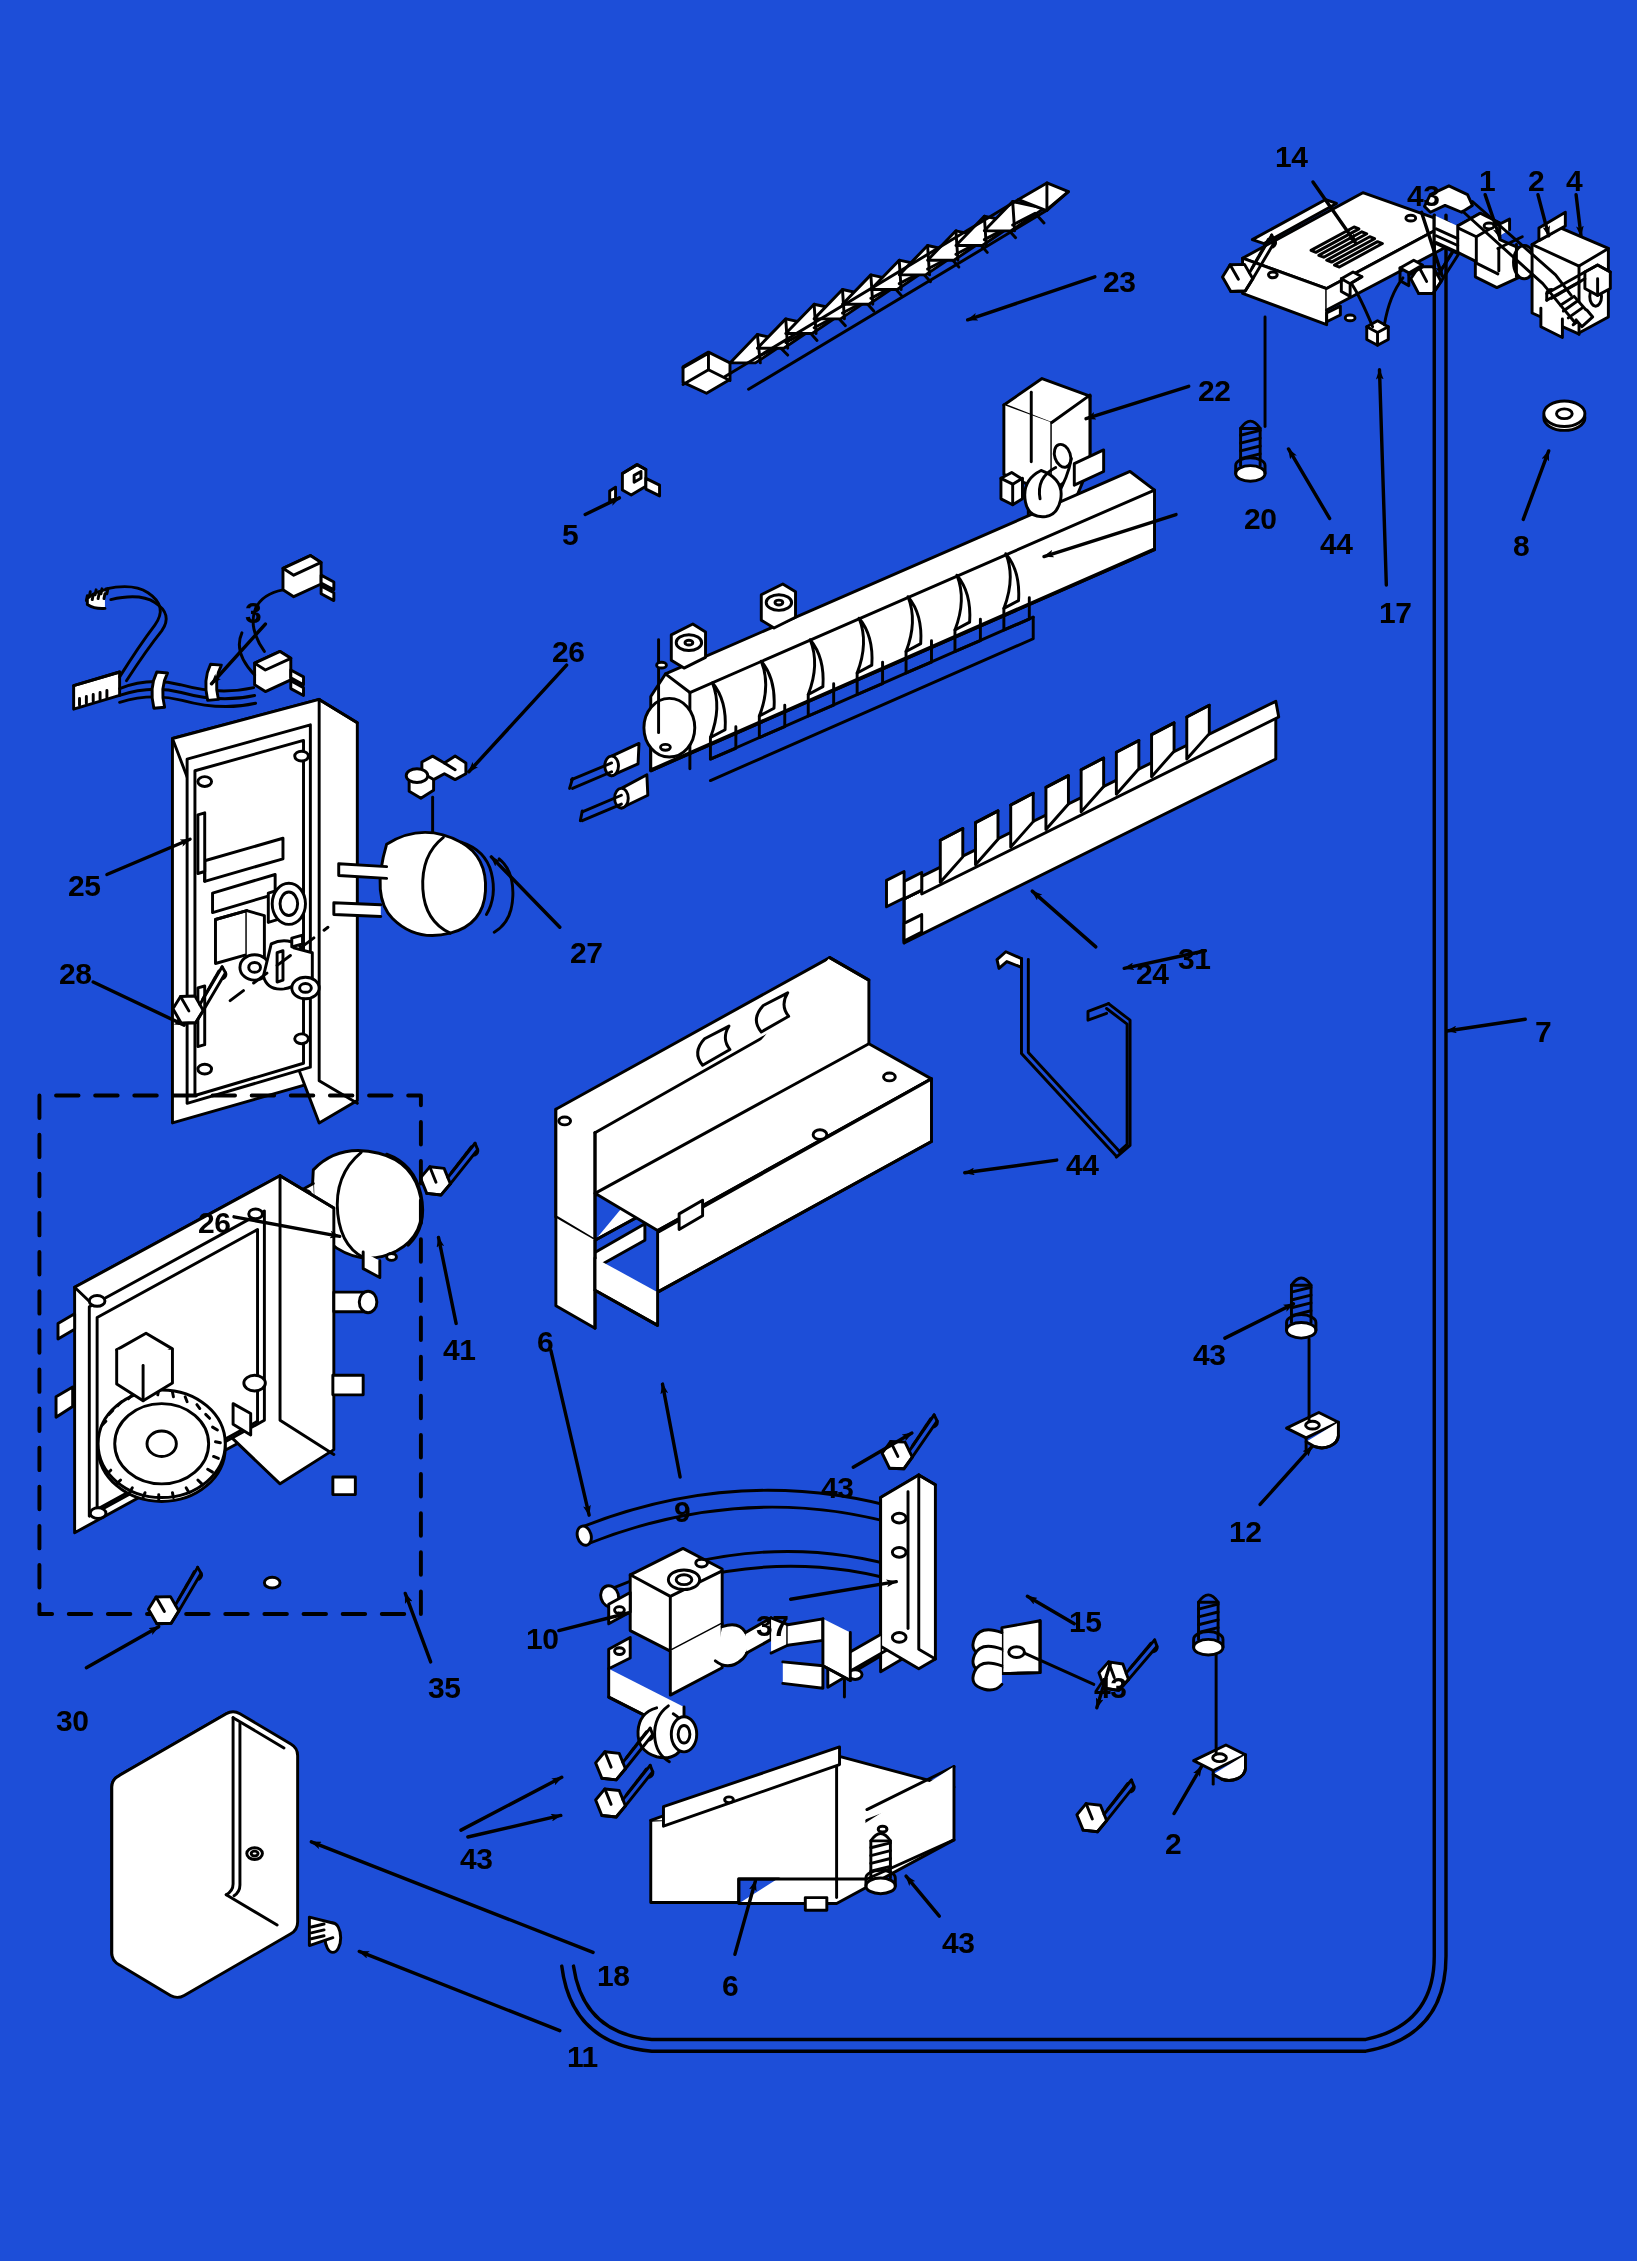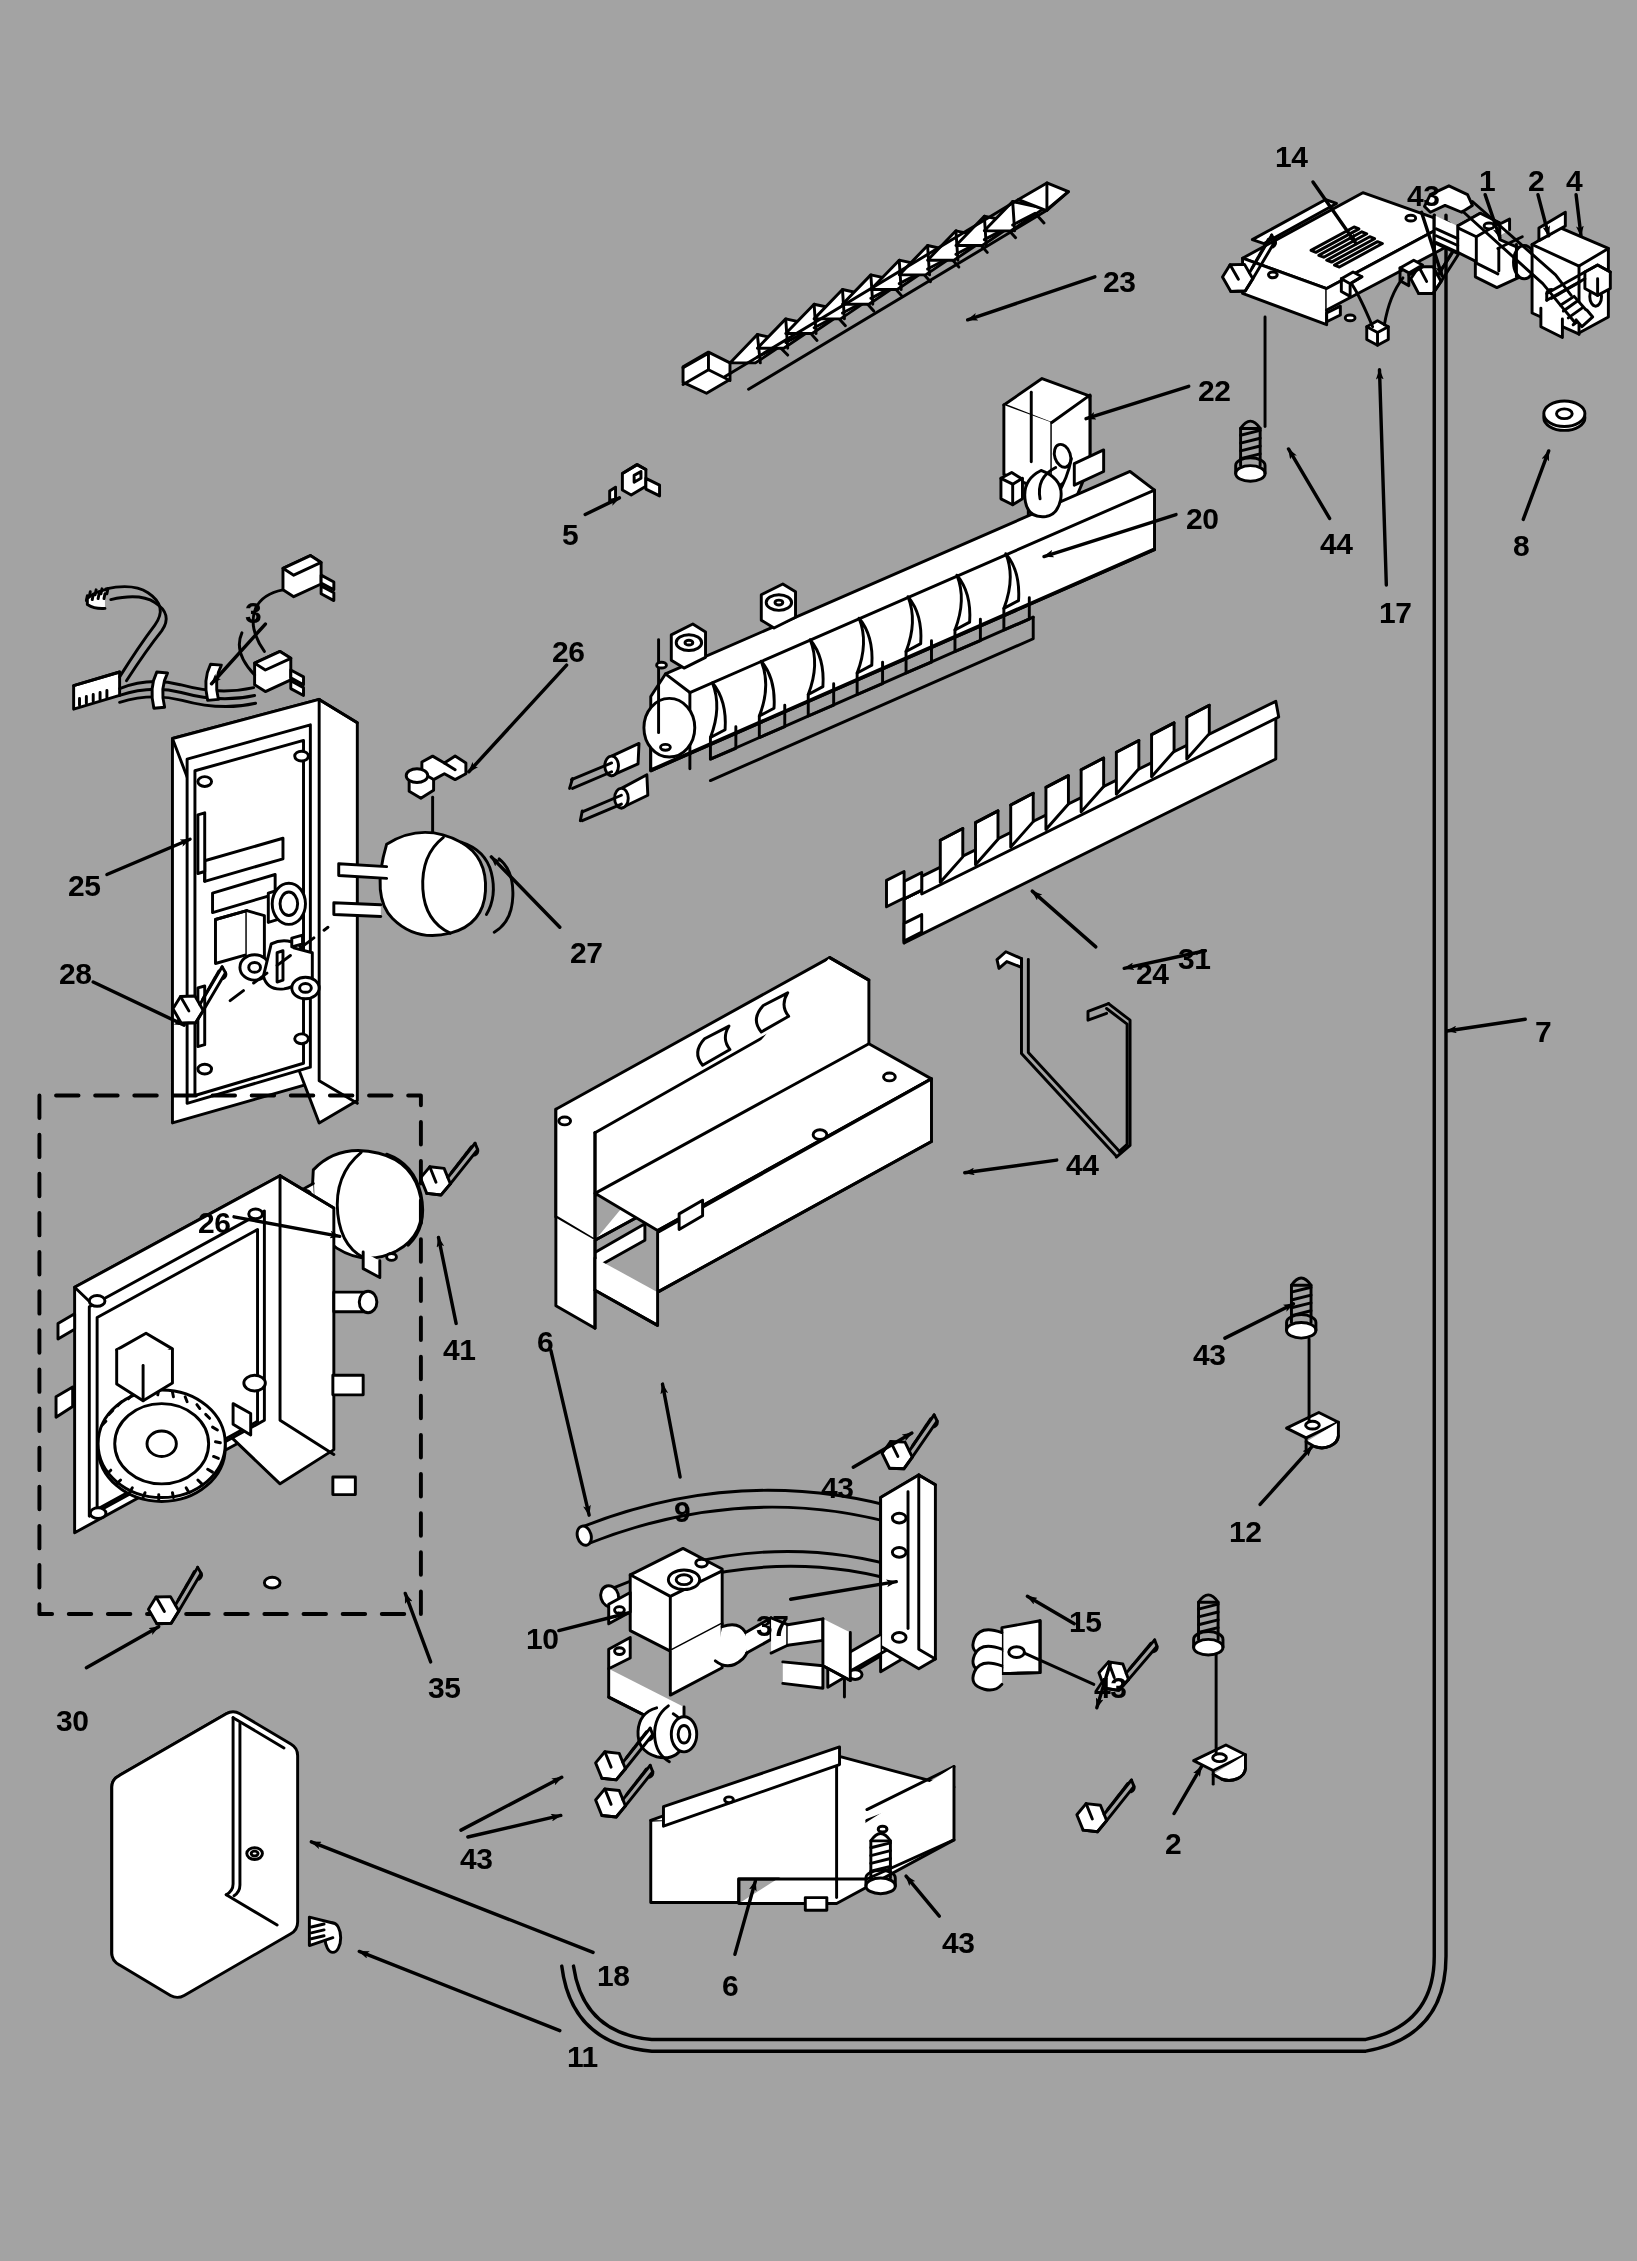--- a/index.html
+++ b/index.html
@@ -2,21 +2,21 @@
 <html style="font-size:7.8px"><head>
 <meta charset="utf-8">
 <title>Icemaker Parts Diagram</title>
 <style>
   html,body{margin:0;padding:0;background:#ffffff;}
   body{font-family:"Liberation Sans", sans-serif;}
   #sheet{
     position:relative;
     width:1638px;
     height:2261px;
-    background:#a3a3a3;
+    background:#1d4ed8;
     overflow:hidden;
   }
   #artwork{position:absolute;left:0;top:0;width:1638px;height:2261px;}
   .callout{
     position:absolute;
     font-family:"Liberation Sans", sans-serif;
     font-size:30px;
     font-weight:700;
     color:#000000;
     line-height:1;
@@ -750,21 +750,21 @@
   </svg>
 
   <div id="callout-layer">
       <div class="callout" style="left: 1275px; top: 142px;">14</div>
       <div class="callout" style="left: 1407px; top: 181px;">43</div>
       <div class="callout" style="left: 1479px; top: 166px;">1</div>
       <div class="callout" style="left: 1528px; top: 166px;">2</div>
       <div class="callout" style="left: 1566px; top: 166px;">4</div>
       <div class="callout" style="left: 1103px; top: 267px;">23</div>
       <div class="callout" style="left: 1198px; top: 376px;">22</div>
-      <div class="callout" style="left: 1186px; top: 504px;">20</div>
+      <div class="callout" style="left: 1244px; top: 504px;">20</div>
       <div class="callout" style="left: 1320px; top: 529px;">44</div>
       <div class="callout" style="left: 1379px; top: 598px;">17</div>
       <div class="callout" style="left: 1513px; top: 531px;">8</div>
       <div class="callout" style="left: 562px; top: 520px;">5</div>
       <div class="callout" style="left: 245px; top: 598px;">3</div>
       <div class="callout" style="left: 552px; top: 637px;">26</div>
       <div class="callout" style="left: 68px; top: 871px; text-align: right;">25</div>
       <div class="callout" style="left: 570px; top: 938px;">27</div>
       <div class="callout" style="left: 59px; top: 959px;">28</div>
       <div class="callout" style="left: 1092px; top: 959px; margin-left: 44px;">24</div>

